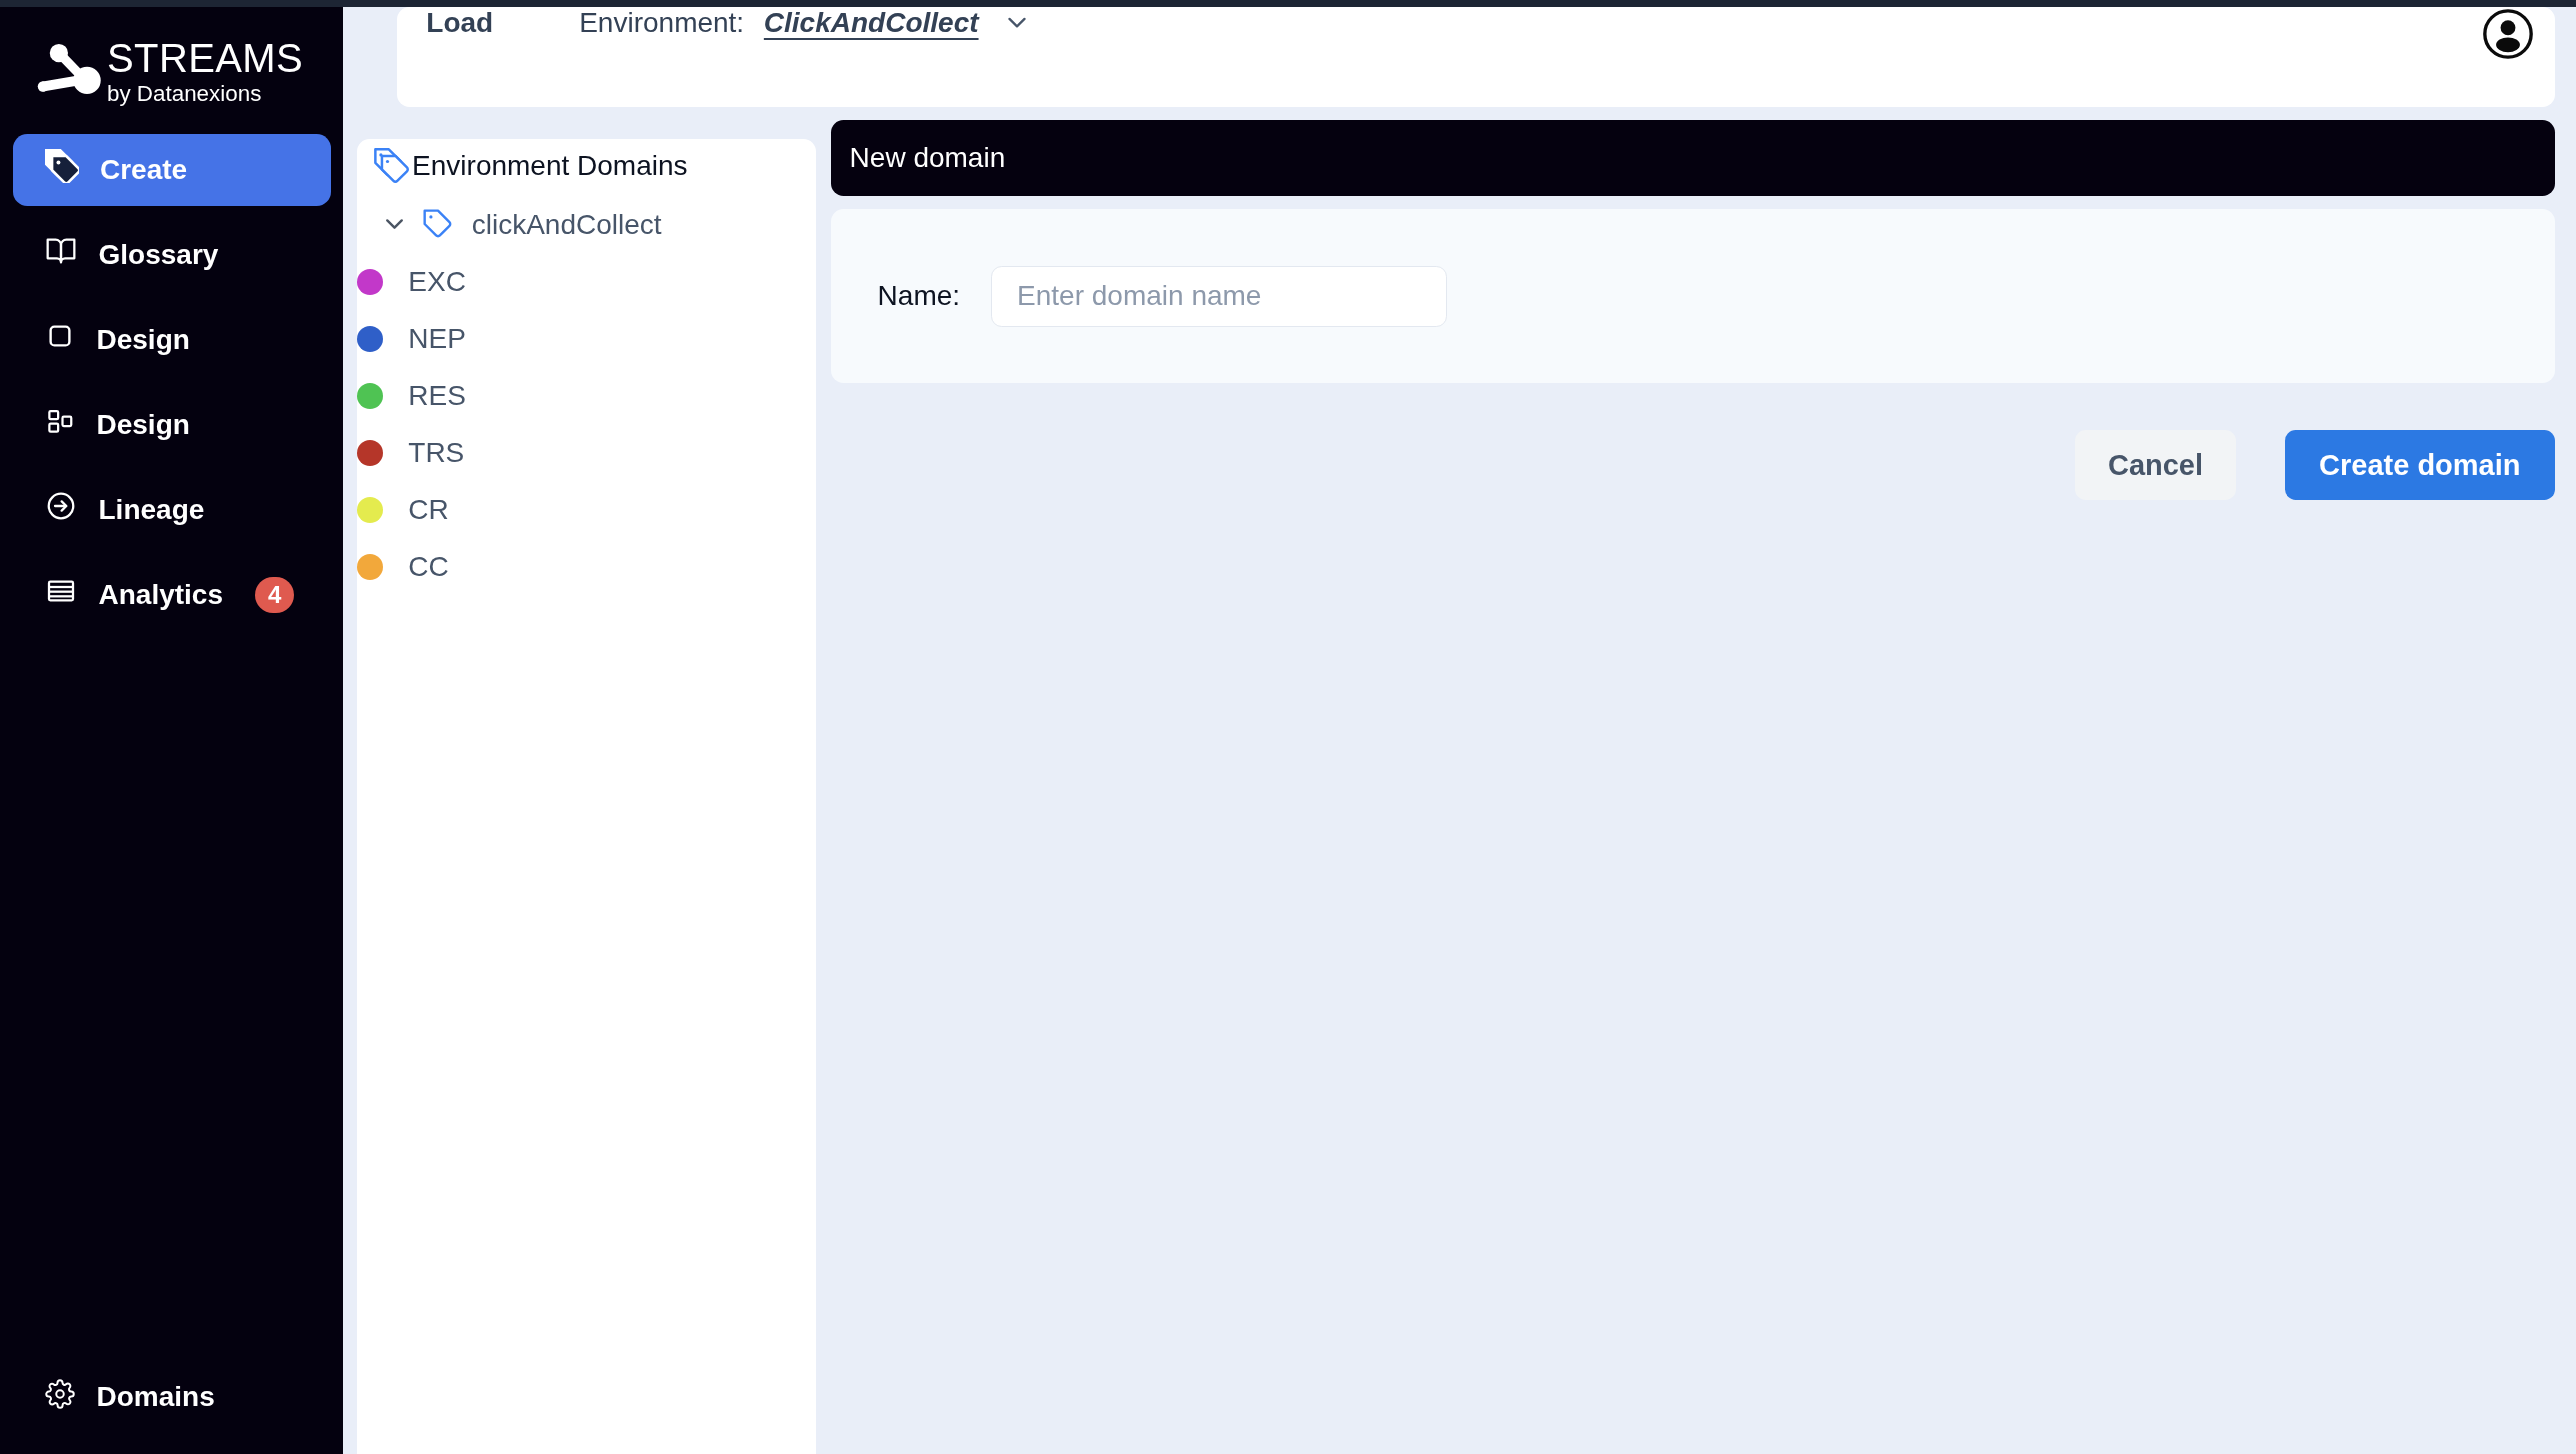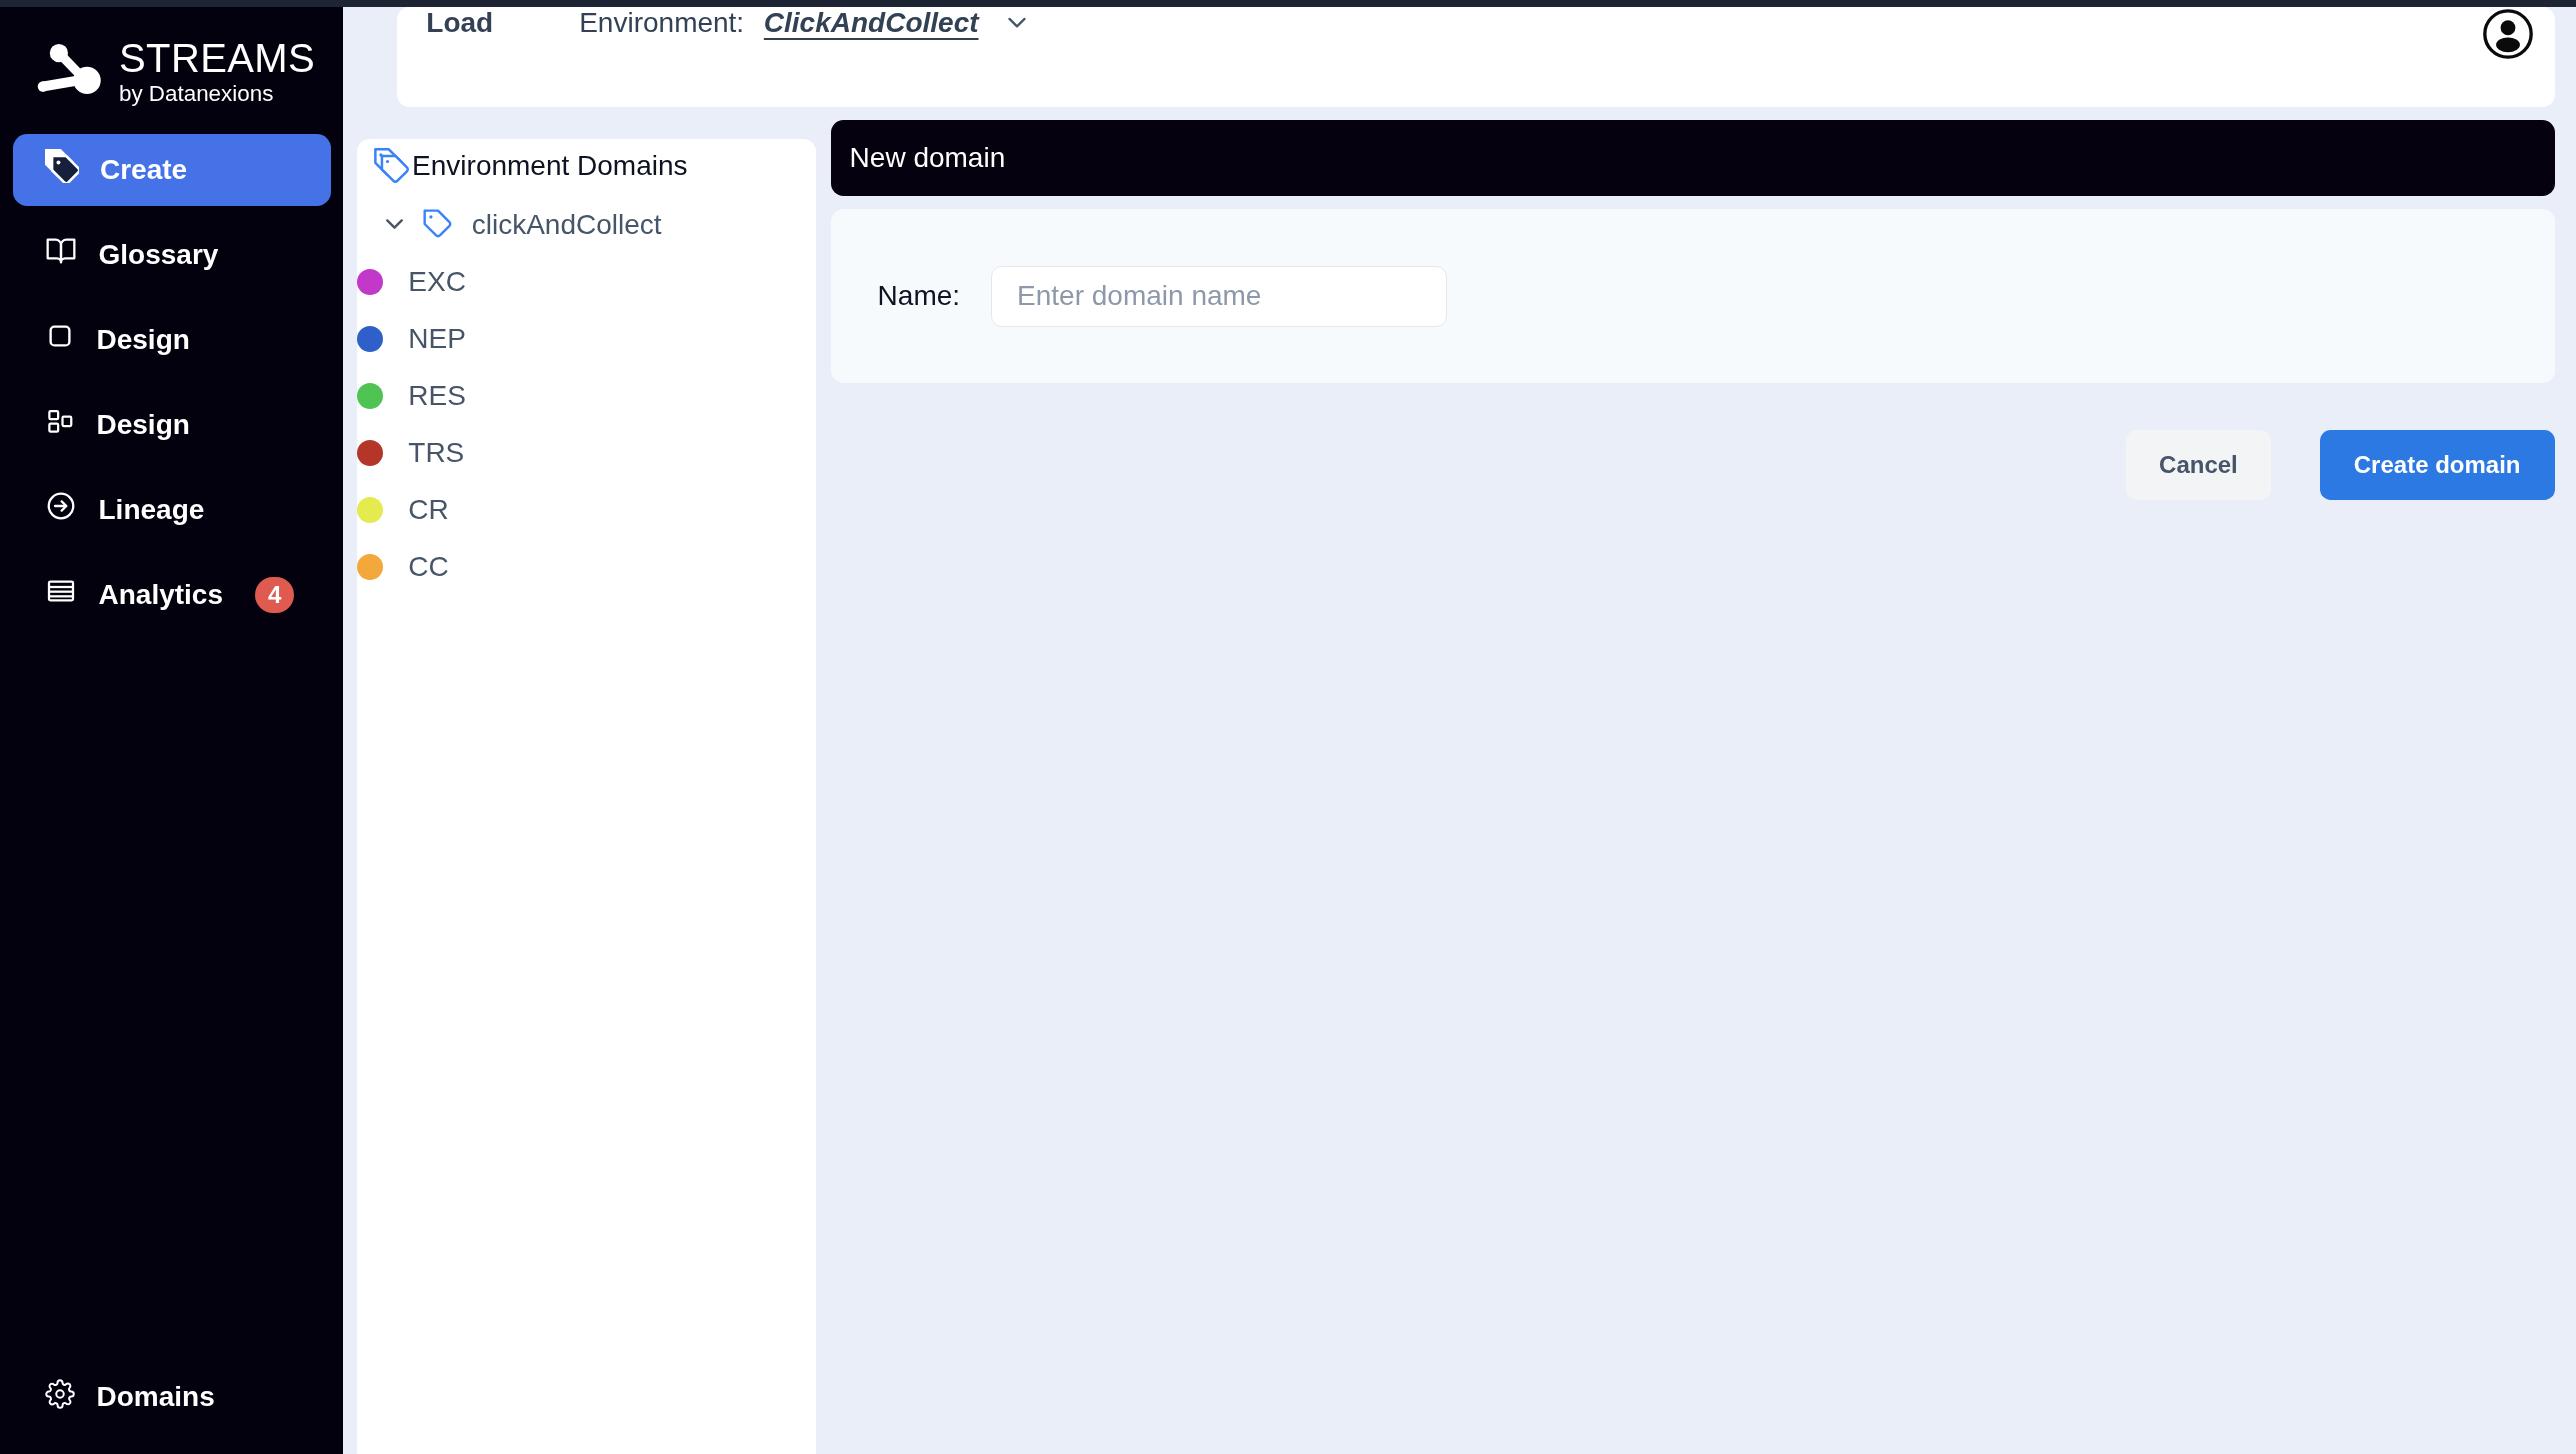--- a/index.html
+++ b/index.html
@@ -4,21 +4,21 @@
 <style>
   * { margin:0; padding:0; box-sizing:border-box; }
   html,body { width:2576px; height:1454px; }
   body { font-family:"Liberation Sans", sans-serif; background:#e9eef8; overflow:hidden; }
   #app { position:relative; width:2576px; height:1454px; display:flex; }
 
   .top-edge { position:absolute; top:0; left:0; right:0; height:7.2px; background:#1d2534; z-index:9; }
 
   
   .sidebar { width:343px; height:100%; background:#04010f; display:flex; flex-direction:column; flex-shrink:0; z-index:5; }
-  .logo-row { display:flex; align-items:center; gap:16px; padding:27px 18px 9px 30px; height:125px; }
+  .logo-row { display:flex; align-items:center; gap:4px; padding:27px 18px 9px 30px; height:125px; }
   .logo-mark { flex-shrink:0; }
   .logo-text { color:#ffffff; line-height:1.04; }
   .logo-title { font-size:40px; letter-spacing:0.4px; font-weight:400; }
   .logo-sub { font-size:22.4px; font-weight:400; margin-top:1.8px; }
 
   .nav { margin-top:2.7px; display:flex; flex-direction:column; }
   .nav-item { height:85px; display:flex; align-items:center; gap:21.5px; padding-left:45px; color:#ffffff; font-size:28px; font-weight:700; cursor:pointer; }
   .nav-item svg { flex-shrink:0; }
   .nav-item.active { background:#4573e7; border-radius:14.3px; margin:6.3px 12.5px; height:72px; padding-left:32px; }
   .badge { margin-left:10.7px; min-width:39px; height:36px; padding:0 10.7px; background:#df5a4f; color:#fff; border-radius:894px; font-size:24px; font-weight:700; display:flex; align-items:center; justify-content:center; }
@@ -50,21 +50,21 @@
   .tree-child-label { font-size:28px; color:#475569; }
 
   
   .work-area { flex:1; display:flex; flex-direction:column; min-width:0; }
   .panel-darkbar { height:76px; background:#05010f; border-radius:12.5px; display:flex; align-items:center; padding-left:19px; color:#ffffff; font-size:28px; font-weight:500; flex-shrink:0; }
   .form-card { height:174px; margin-top:13.4px; background:#f7fafd; border-radius:12.5px; display:flex; align-items:center; padding-left:47px; flex-shrink:0; }
   .name-label { font-size:28px; color:#0d1321; }
   .name-input { margin-left:31px; width:456px; height:61px; background:#ffffff; border:1.8px solid #e3e8f0; border-radius:10.7px; font-size:28px; padding:0 25px; color:#334155; font-family:"Liberation Sans", sans-serif; outline:none; }
   .name-input::placeholder { color:#8d99ab; }
   .btn-row { display:flex; justify-content:flex-end; align-items:center; gap:49px; margin-top:47px; }
-  .btn { height:70px; border:none; border-radius:10.7px; font-size:24px; font-weight:600; font-family:"Liberation Sans", sans-serif; cursor:pointer; display:flex; align-items:center; justify-content:center; }
+  .btn { height:70px; border:none; border-radius:10.7px; font-size:29px; font-weight:600; font-family:"Liberation Sans", sans-serif; cursor:pointer; display:flex; align-items:center; justify-content:center; }
   .btn-cancel { background:#f2f4f6; color:#475569; padding:0 33px; }
   .btn-create { background:#2c79e3; color:#ffffff; padding:0 34px; }
 </style>
 </head>
 <body>
 
 <div class="top-edge"></div>
 
 <div id="app">
 

